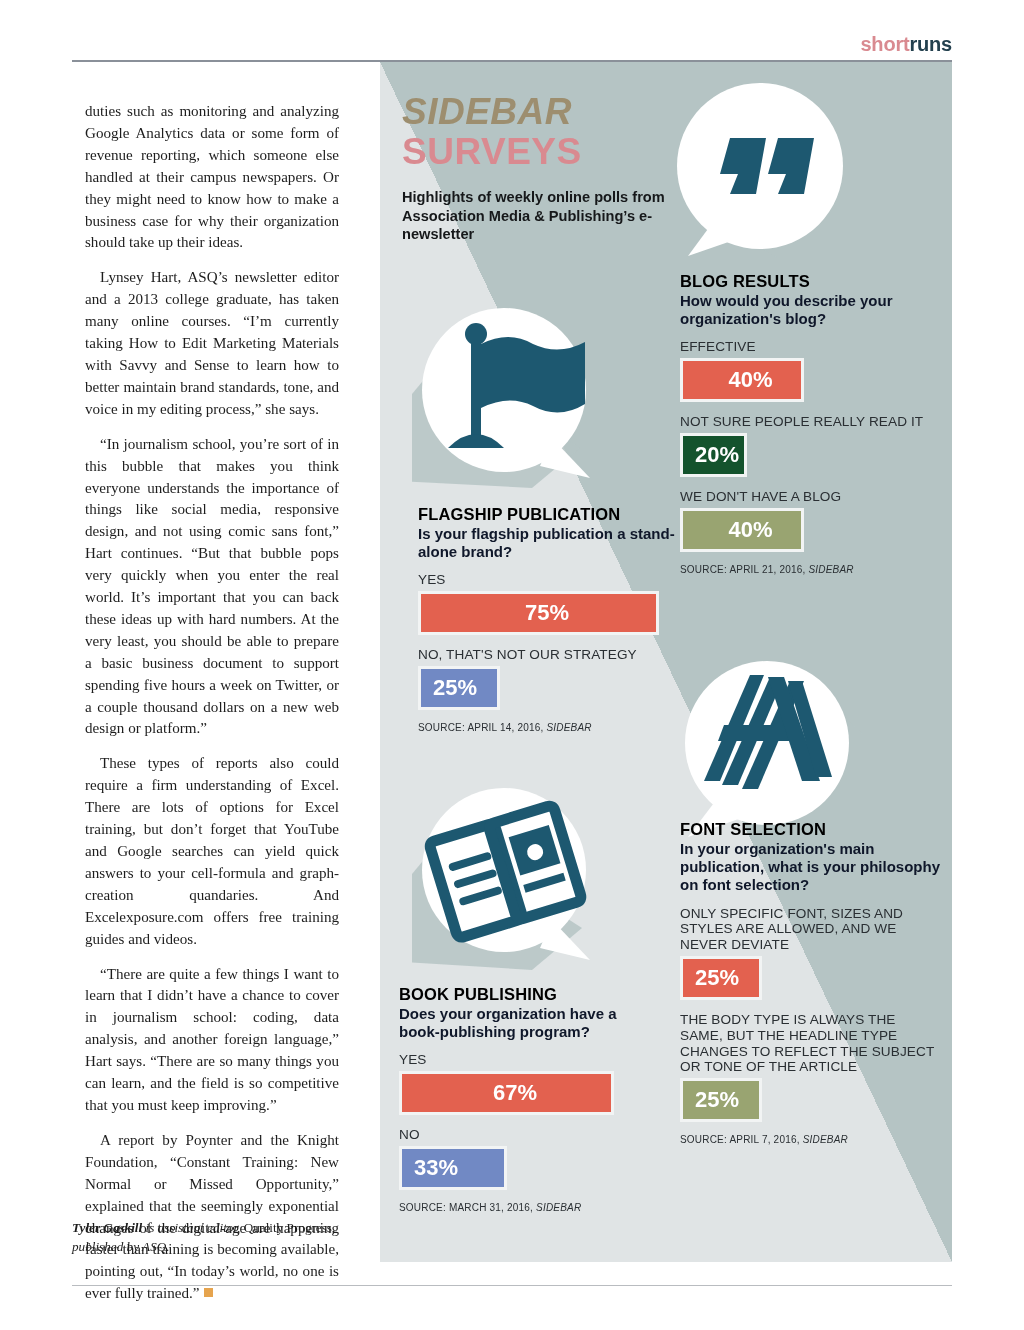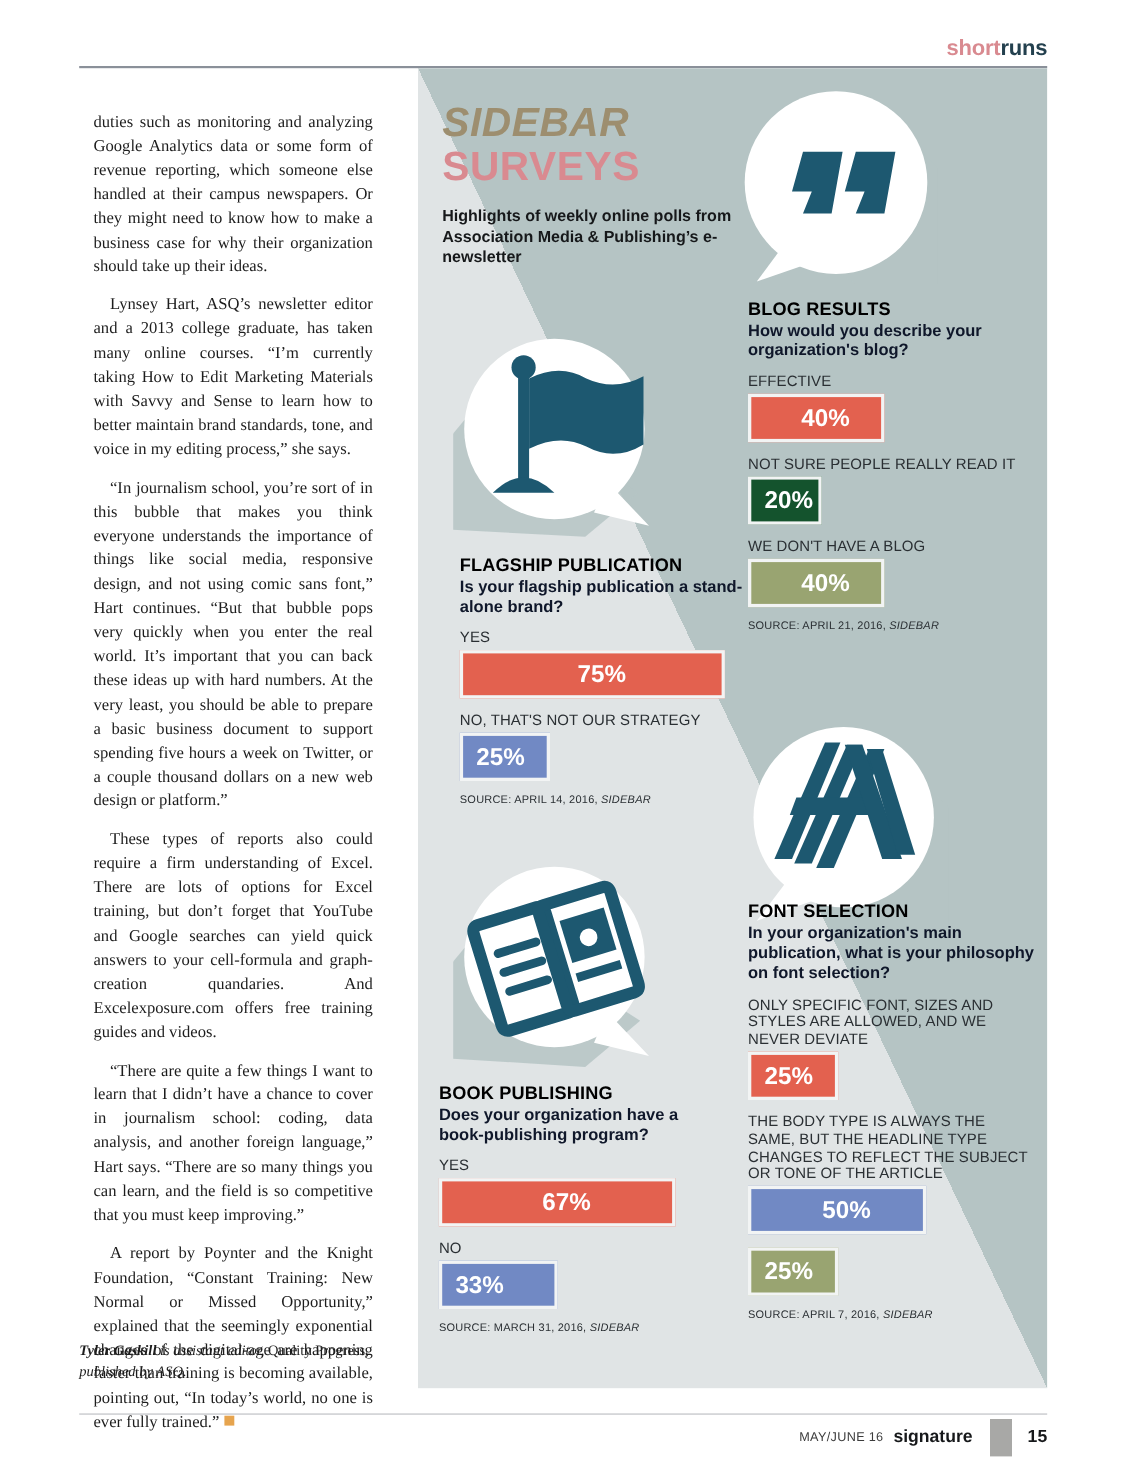--- a/index.html
+++ b/index.html
@@ -232,23 +232,20 @@
   <div class="survey" style="left:680px;top:820px;width:262px;">
     <div class="s-title">FONT SELECTION</div>
     <div class="s-question">In your organization's main publication, what is your philosophy on font selection?</div>
 
     <div class="opt-label">ONLY SPECIFIC FONT, SIZES AND STYLES ARE ALLOWED, AND WE NEVER DEVIATE</div>
     <div class="bar small" style="width:82px;background:#E3614F;">
       <span>25%</span>
     </div>
 
     <div class="opt-label">THE BODY TYPE IS ALWAYS THE SAME, BUT THE HEADLINE TYPE CHANGES TO REFLECT THE SUBJECT OR TONE OF THE ARTICLE</div>
-    <div class="bar" style="width:162px;background:#7189C4;">
-      <span>50%</span>
-    </div>
 
     <div class="bar small" style="width:82px;background:#99A471;">
       <span>25%</span>
     </div>
 
     <div class="source"><span>SOURCE: APRIL 7, 2016, </span><i>SIDEBAR</i></div>
   </div>
 
   <div class="bubble" style="left:412px;top:778px;width:190px;height:200px;">
     <svg class="shadow" viewBox="0 0 190 200">
@@ -279,20 +276,14 @@
 
     <div class="opt-label">NO</div>
     <div class="bar small" style="width:108px;background:#7189C4;">
       <span>33%</span>
     </div>
 
     <div class="source"><span>SOURCE: MARCH 31, 2016, </span><i>SIDEBAR</i></div>
   </div>
 
   <div class="footer-rule"></div>
-  <div class="foot">
-    <span class="issue">MAY/JUNE 16</span>
-    <span class="mag">signature</span>
-    <span class="swatch"></span>
-    <span class="pageno">15</span>
-  </div>
 
 </div>
 
 </body></html>

